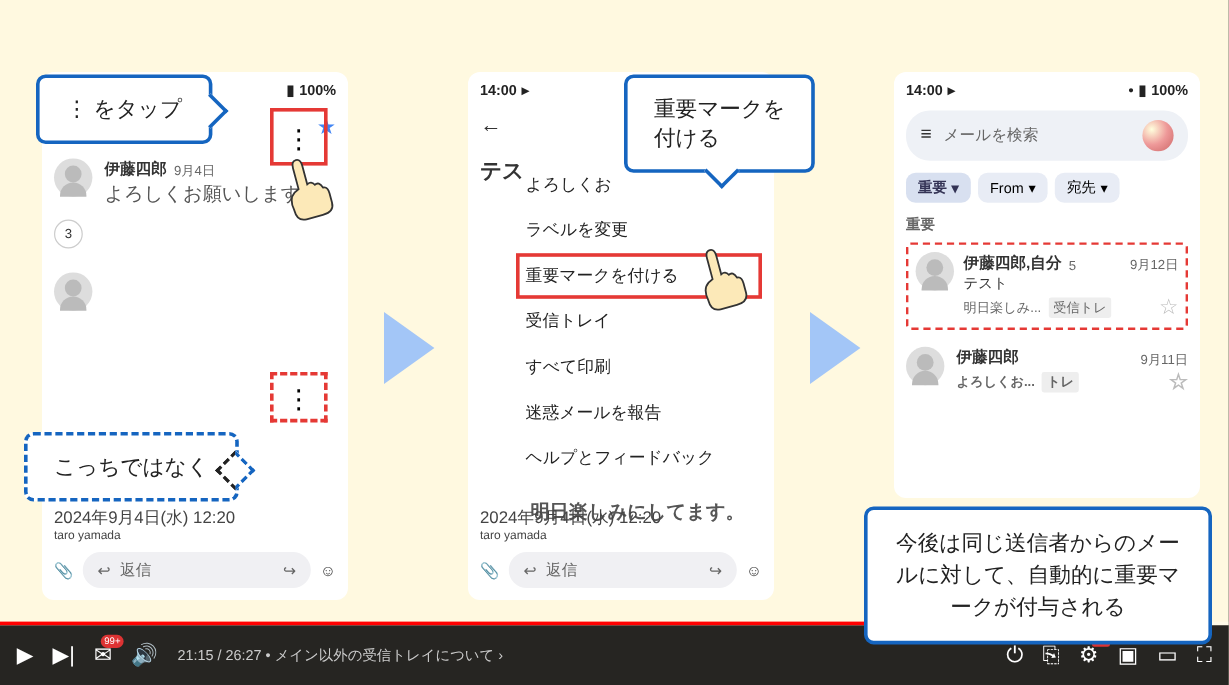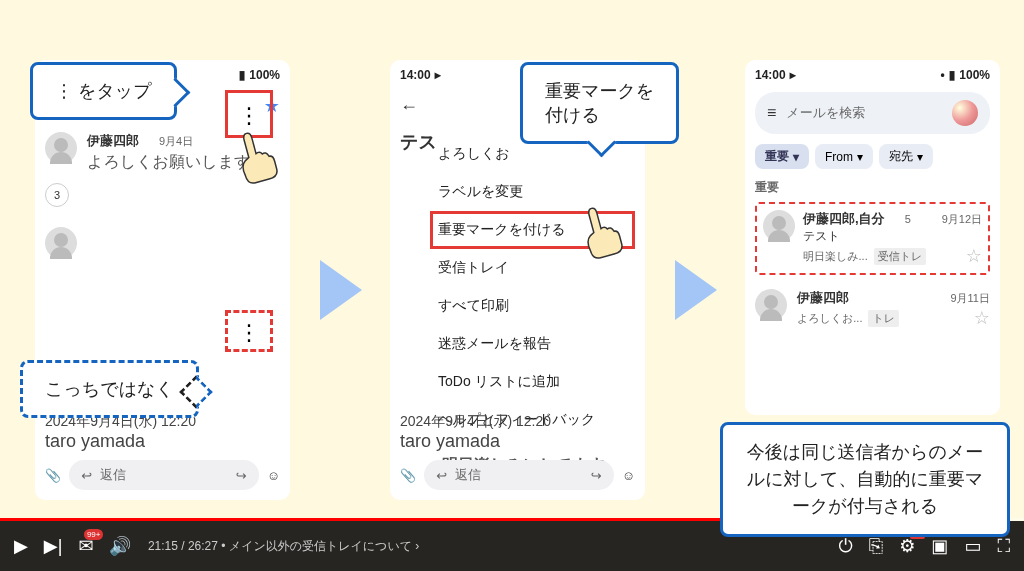--- a/index.html
+++ b/index.html
@@ -18,35 +18,35 @@
 .header-row { display: flex; align-items: center; gap: 10px; margin-top: 12px; }
 .title { font-size: 18px; font-weight: 600; }
 .label-chip { font-size: 10px; border: 1px solid #ccc; padding: 2px 6px; border-radius: 4px; color: #555; }
 .star { color: #4285f4; font-size: 18px; margin-left: auto; }
 
 .thread-item { display: flex; gap: 10px; margin-top: 14px; align-items: flex-start; }
 .avatar { width: 32px; height: 32px; background: #ddd; border-radius: 50%; position: relative; flex-shrink: 0; }
 .avatar::after { content: ''; position: absolute; width: 14px; height: 14px; background: #bbb; border-radius: 50%; top: 6px; left: 9px; }
 .avatar::before { content: ''; position: absolute; width: 22px; height: 12px; background: #bbb; border-radius: 12px 12px 0 0; bottom: 0; left: 5px; }
 .thread-content { flex: 1; font-size: 13px; }
-.sender-line { display: flex; align-items: center; gap: 20px; }
+.sender-line { display: flex; align-items: flex-end; gap: 6px; }
 .sender { font-weight: 600; }
 .date-small { font-size: 11px; color: #666; }
 .date-right { margin-left: auto; }
 .snippet { color: #555; font-size: 16px; margin-top: 2px; }
 
 .count-badge { width: 24px; height: 24px; border: 1px solid #ccc; border-radius: 50%; display: flex; align-items: center; justify-content: center; font-size: 11px; margin-top: 10px; }
 
 .more-dots { font-size: 22px; cursor: pointer; padding: 2px 6px; }
 .red-solid { border: 3px solid #e53935; }
 .red-dashed { border: 3px dashed #e53935; }
 
 .bottom-info { position: absolute; bottom: 48px; left: 10px; right: 10px; }
 .date-line { font-size: 14px; color: #444; }
-.name-line { font-size: 18px; color: #444; }
+.name-line { font-size: 10px; color: #444; }
 
 .reply-bar { position: absolute; bottom: 10px; left: 10px; right: 10px; display: flex; align-items: center; gap: 8px; }
 .reply-pill { flex: 1; background: #f0f0f3; border-radius: 16px; padding: 6px 12px; display: flex; align-items: center; gap: 8px; color: #666; font-size: 13px; }
 
 .menu-list { margin-top: 6px; }
 .menu-item { padding: 10px 8px; font-size: 14px; color: #222; cursor: pointer; }
 .menu-item.highlighted { border: 3px solid #e53935; padding: 7px 5px; }
 
 .search-bar { background: #eef1f6; border-radius: 20px; padding: 8px 12px; display: flex; align-items: center; gap: 10px; margin-top: 10px; }
 .search-bar .hamburger { font-size: 16px; }
@@ -190,21 +190,20 @@
       <span style="font-size:18px;">←</span>
     </div>
     <span style="position:absolute;left:10px;top:70px;font-size:18px;font-weight:700;">テス</span>
     <div class="menu-list" style="margin-left:30px;margin-top:20px;">
       <div class="menu-item">よろしくお</div>
       <div class="menu-item">ラベルを変更</div>
       <div class="menu-item highlighted">重要マークを付ける</div>
       <div class="menu-item">受信トレイ</div>
       <div class="menu-item">すべて印刷</div>
       <div class="menu-item">迷惑メールを報告</div>
-      <div class="menu-item" style="display:flex;align-items:center;gap:8px;">ToDo リストに追加</div>
       <div class="menu-item">ヘルプとフィードバック</div>
     </div>
     <div class="snippet" style="margin-left:42px;margin-top:16px;font-weight:bold;">明日楽しみにしてます。</div>
     <div class="bottom-info">
       <div class="date-line">2024年9月4日(水) 12:20</div>
       <div class="name-line">taro yamada</div>
     </div>
     <div class="reply-bar">
       <span>📎</span>
       <div class="reply-pill">
@@ -268,21 +267,21 @@
       </div>
     </div>
 
     <div class="thread-item">
       <div class="avatar"></div>
       <div class="thread-content">
         <div class="sender-line">
           <span class="sender">伊藤四郎</span>
           <span class="date-small date-right">9月11日</span>
         </div>
-        <div style="display:flex;align-items:center;gap:6px;font-size:11px;color:#666;">
+        <div style="display:flex;align-items:center;gap:6px;font-size:11px;color:#666;font-weight:bold;">
           <span>よろしくお...</span>
           <span style="background:#eee;padding:1px 4px;border-radius:2px;">トレ</span>
           <span class="star-empty" style="margin-left:auto;">☆</span>
         </div>
       </div>
     </div>
   </div>
 
   <svg class="hand h1" viewBox="0 0 40 55">
     <path d="M18 2 Q22 2 22 8 L22 24 Q26 22 28 26 Q32 24 34 30 Q38 30 38 36 L38 44 Q38 52 28 52 L14 52 Q6 52 6 42 Q4 32 10 28 L14 26 L14 8 Q14 2 18 2 Z" fill="#fce9b8" stroke="#333" stroke-width="1.5"></path>

